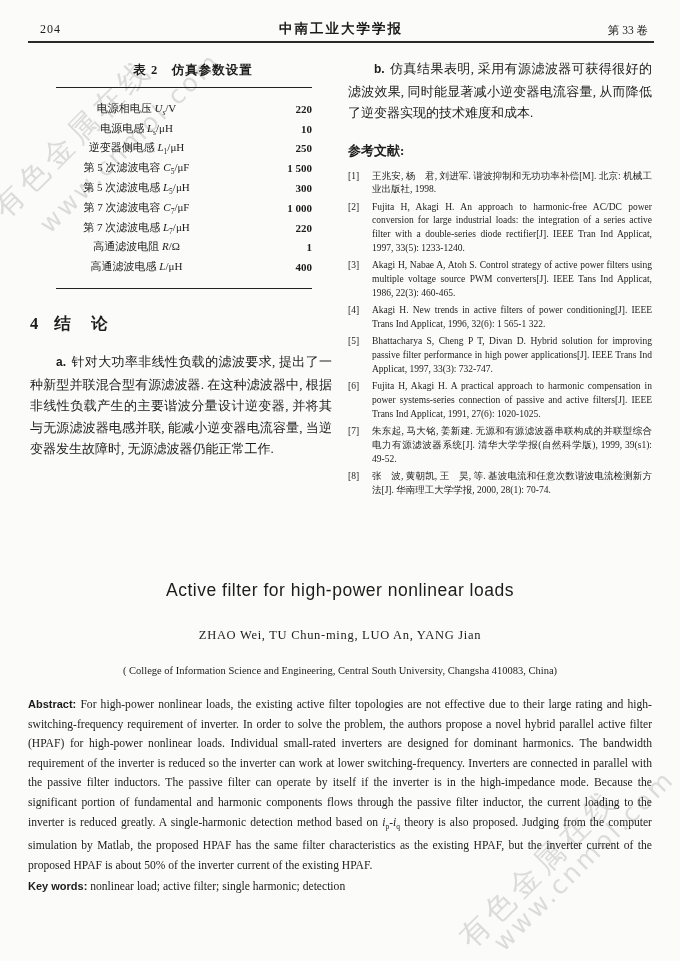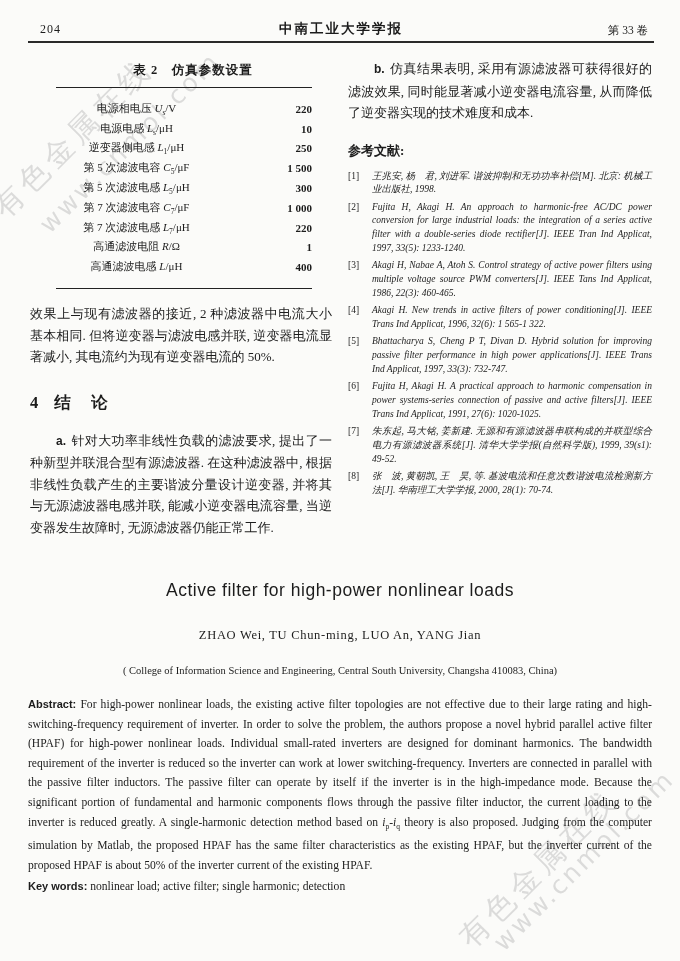--- a/index.html
+++ b/index.html
@@ -53,21 +53,21 @@
   
   .cjk{font-size:13px;line-height:21.5px;text-align:justify;margin:0;}
   .para-cont{margin-top:14px;}
   .sec-heading{margin-top:24px;margin-bottom:8px;font-weight:bold;font-size:16.5px;letter-spacing:2px;}
   .sec-heading .num{margin-right:14px;}
   .item-para{margin-top:16px;text-indent:2em;}
   .item-label{font-weight:bold;margin-right:5px;font-family:"Liberation Sans",sans-serif;font-size:12px;}
   .refs-heading{margin-top:18px;margin-bottom:10px;font-weight:bold;font-size:13px;}
   .ref{display:flex;font-size:9.5px;line-height:13.8px;margin-bottom:3.5px;text-align:justify;}
   .ref-num{width:24px;flex:none;}
-  .ref-text{flex:1;font-style:italic;}
+  .ref-text{flex:1;}
   
   .en-section{position:absolute;left:0;top:560px;width:680px;}
   .en-title{text-align:center;font-family:"Liberation Sans",sans-serif;font-size:17.5px;margin-top:20px;letter-spacing:.5px;}
   .en-authors{text-align:center;font-size:12.5px;margin-top:27px;letter-spacing:.7px;}
   .en-affil{text-align:center;font-size:10.5px;margin-top:22px;}
   .abstract{margin:19px 28px 0 28px;font-size:11.6px;line-height:19.6px;text-align:justify;}
   .lbl-sans{font-family:"Liberation Sans",sans-serif;font-weight:bold;font-size:11px;}
   .keywords{margin:1px 28px 0 28px;font-size:11.6px;line-height:19.6px;}
 </style>
 </head>
@@ -125,21 +125,20 @@
         <div class="tbl-row">
           <span class="tbl-label"><span>高通滤波电阻</span> <span class="sym">R</span><sub></sub><span>/Ω</span></span>
           <span class="tbl-value">1</span>
         </div>
         <div class="tbl-row">
           <span class="tbl-label"><span>高通滤波电感</span> <span class="sym">L</span><sub></sub><span>/μH</span></span>
           <span class="tbl-value">400</span>
         </div>
       </div>
 
-      <p class="cjk para-cont">效果上与现有滤波器的接近, 2 种滤波器中电流大小基本相同. 但将逆变器与滤波电感并联, 逆变器电流显著减小, 其电流约为现有逆变器电流的 50%.</p>
 
       <div class="sec-heading">
         <span class="num">4</span><span>结　论</span>
       </div>
 
       <p class="cjk item-para">
         <span class="item-label">a.</span><span>针对大功率非线性负载的滤波要求, 提出了一种新型并联混合型有源滤波器. 在这种滤波器中, 根据非线性负载产生的主要谐波分量设计逆变器, 并将其与无源滤波器电感并联, 能减小逆变器电流容量, 当逆变器发生故障时, 无源滤波器仍能正常工作.</span>
       </p>
     </div>
 

